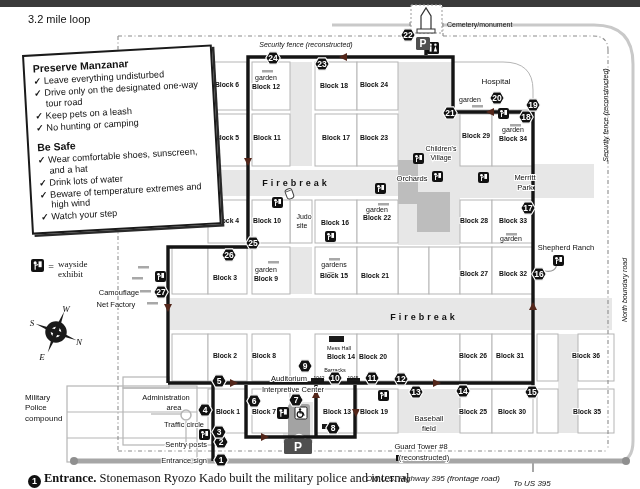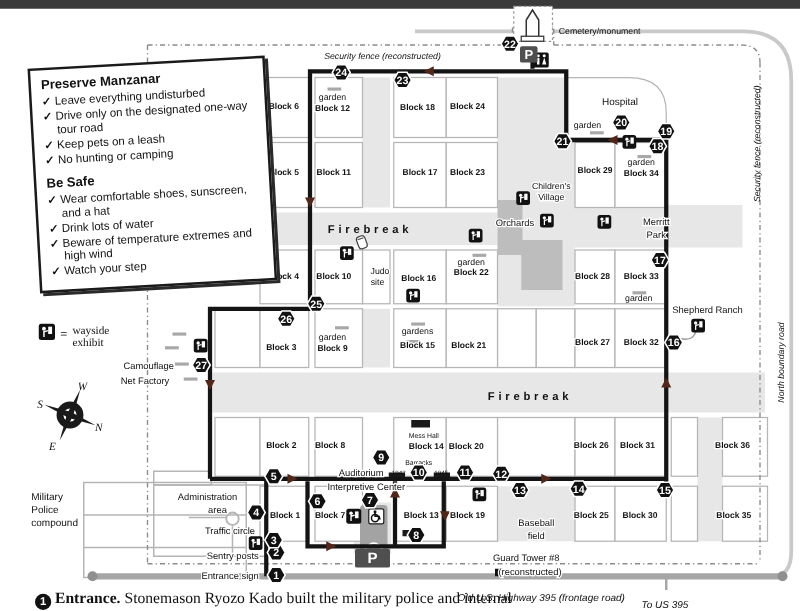--- a/index.html
+++ b/index.html
@@ -26,20 +26,21 @@
         background:#111;color:#fff;font-family:"Liberation Sans",sans-serif;
         font-size:9px;font-weight:bold;text-align:center;line-height:13px;
         vertical-align:-2px;margin-right:3px;}
 </style>
 </head>
 <body>
 
 <div class="topbar"></div>
 
 <div class="titleblock">
+  <div class="subtitle">3.2 mile loop</div>
 </div>
 
 <div class="infobox">
   <h3>Preserve Manzanar</h3>
   <ul id="preserve-list">
       <li>Leave everything undisturbed</li>
       <li>Drive only on the designated one-way tour road</li>
       <li>Keep pets on a leash</li>
       <li>No hunting or camping</li>
     </ul>

